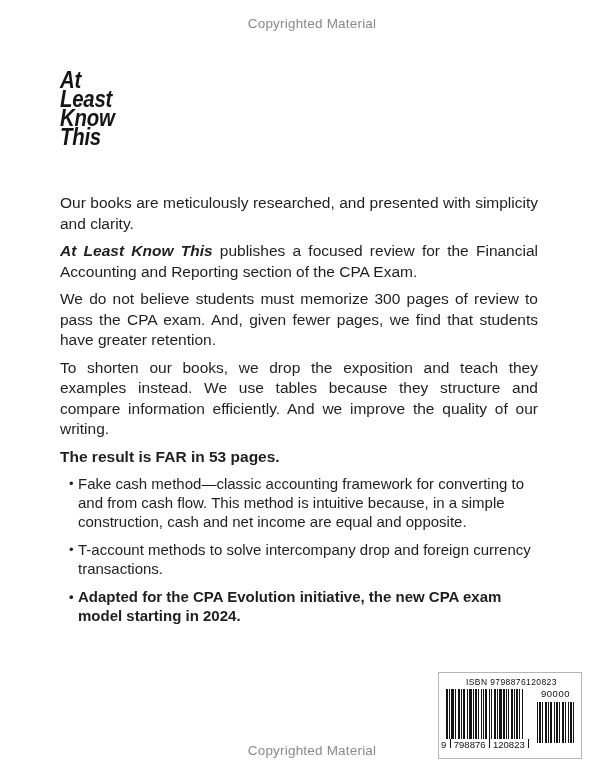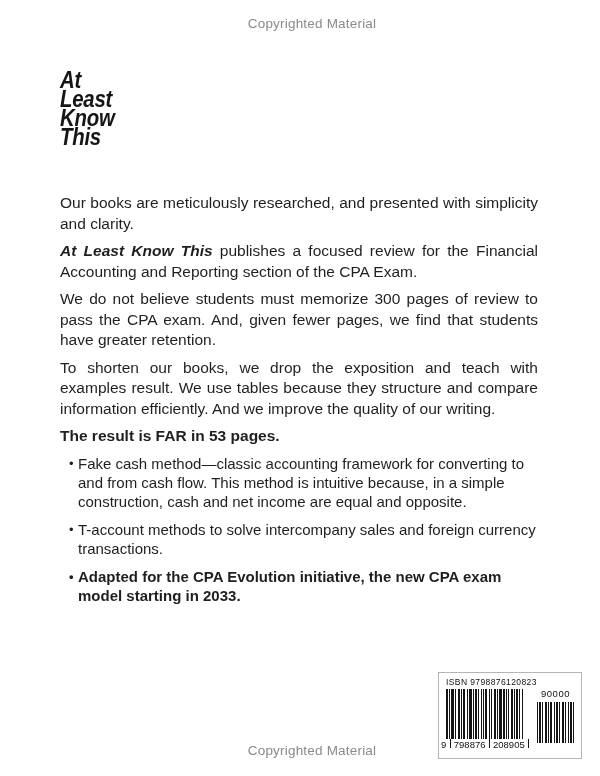--- a/index.html
+++ b/index.html
@@ -76,21 +76,21 @@
     left: 438px; top: 672px;
     width: 144px; height: 87px;
     background: #ffffff;
     border: 1px solid #b5b5b5;
     padding: 4px 7px 5px 7px;
   }
   .isbn-label {
     font-size: 8.5px;
     letter-spacing: 0.4px;
     color: #111111;
-    margin-left: 0;
+    margin-left: 20px;
     white-space: nowrap;
   }
   .barcode-row {
     display: flex;
     align-items: flex-start;
     margin-top: 2px;
     gap: 9px;
   }
   .barcode-main-col { width: 82px; }
   .bars {
@@ -141,36 +141,36 @@
   <div>This</div>
 </div>
 
 <div class="body-copy">
   <p>Our books are meticulously researched, and presented with simplicity and clarity.</p>
 
   <p><span class="brand-inline">At Least Know This</span><span> publishes a focused review for the Financial Accounting and Reporting section of the CPA Exam.</span></p>
 
   <p>We do not believe students must memorize 300 pages of review to pass the CPA exam. And, given fewer pages, we find that students have greater retention.</p>
 
-  <p>To shorten our books, we drop the exposition and teach with examples result. We use tables because they structure and compare information efficiently. And we improve the quality of our writing.</p>
+  <p>To shorten our books, we drop the exposition and teach they examples instead. We use tables because they structure and compare information efficiently. And we improve the quality of our writing.</p>
 
   <p class="no-justify">The result is FAR in 53 pages.</p>
 
   <ul class="bullet-list">
     <li>
       <span class="marker">•</span>
       <span class="li-text">Fake cash method—classic accounting framework for converting to and from cash flow. This method is intuitive because, in a simple construction, cash and net income are equal and opposite.</span>
     </li>
     <li>
       <span class="marker">•</span>
-      <span class="li-text">T-account methods to solve intercompany sales and foreign currency transactions.</span>
+      <span class="li-text">T-account methods to solve intercompany drop and foreign currency transactions.</span>
     </li>
     <li class="bold">
       <span class="marker">•</span>
-      <span class="li-text">Adapted for the CPA Evolution initiative, the new CPA exam model starting in 2033.</span>
+      <span class="li-text">Adapted for the CPA Evolution initiative, the new CPA exam model starting in 2024.</span>
     </li>
   </ul>
 
 </div>
 
 <div class="barcode-box">
   <div class="isbn-label">ISBN 9798876120823</div>
   <div class="barcode-row">
     <div class="barcode-main-col">
       <div class="bars">
@@ -228,21 +228,21 @@
           <i class="gap" style="width: 1px; flex: 0 0 1px;"></i>
           <i class="bar" style="width: 1px; flex: 0 0 1px;"></i>
           <i class="gap" style="width: 2px; flex: 0 0 2px;"></i>
           <i class="bar" style="width: 1px; flex: 0 0 1px;"></i>
         </div>
       <div class="digits-row">
         <span>9</span>
         <span class="sep"></span>
         <span>798876</span>
         <span class="sep"></span>
-        <span>208905</span>
+        <span>120823</span>
         <span class="sep"></span>
       </div>
     </div>
     <div class="barcode-addon-col">
       <div class="price-code">90000</div>
       <div class="bars addon">
           <i class="bar" style="width: 1px; flex: 0 0 1px;"></i>
           <i class="gap" style="width: 1px; flex: 0 0 1px;"></i>
           <i class="bar" style="width: 2px; flex: 0 0 2px;"></i>
           <i class="gap" style="width: 1px; flex: 0 0 1px;"></i>

